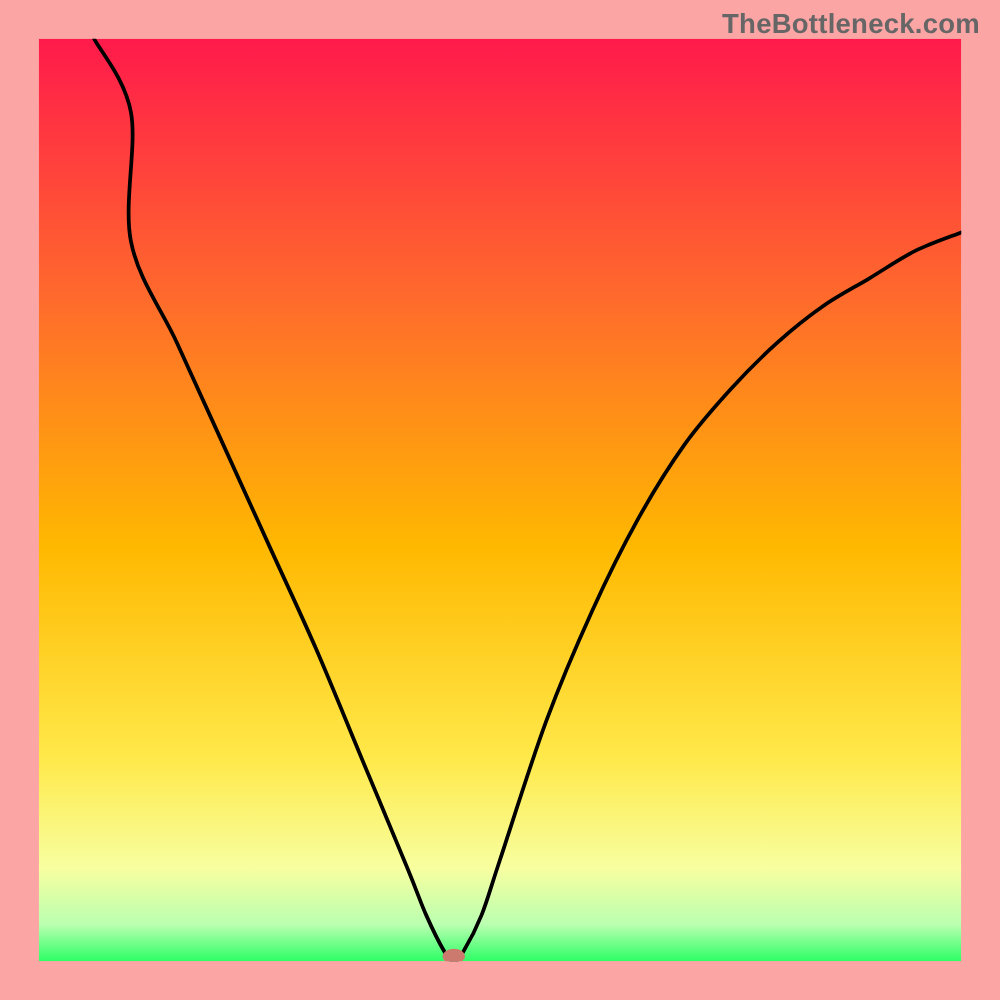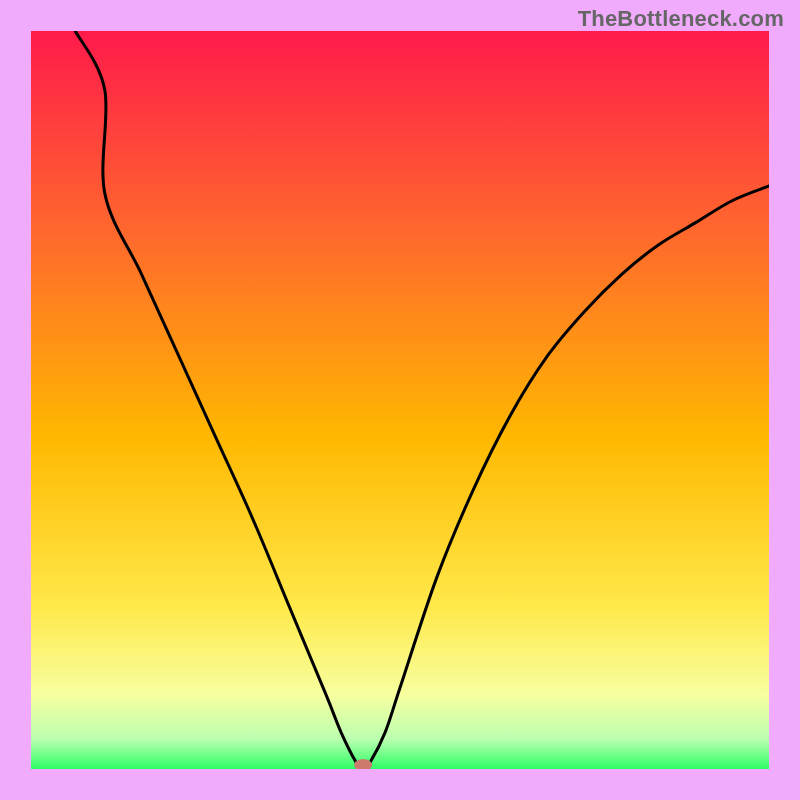--- a/index.html
+++ b/index.html
@@ -10,21 +10,21 @@
     background: #000;
     position: relative;
     font-family: Arial, sans-serif;
   }
   .frame {
     position: absolute;
     top: 0;
     left: 0;
     width: 800px;
     height: 800px;
-    background: #f0abfc;
+    background: #fca5a5;
   }
   .watermark {
     position: absolute;
     top: 6px;
     right: 16px;
     color: #666;
     font-size: 22px;
     font-weight: bold;
     letter-spacing: 0.2px;
   }

